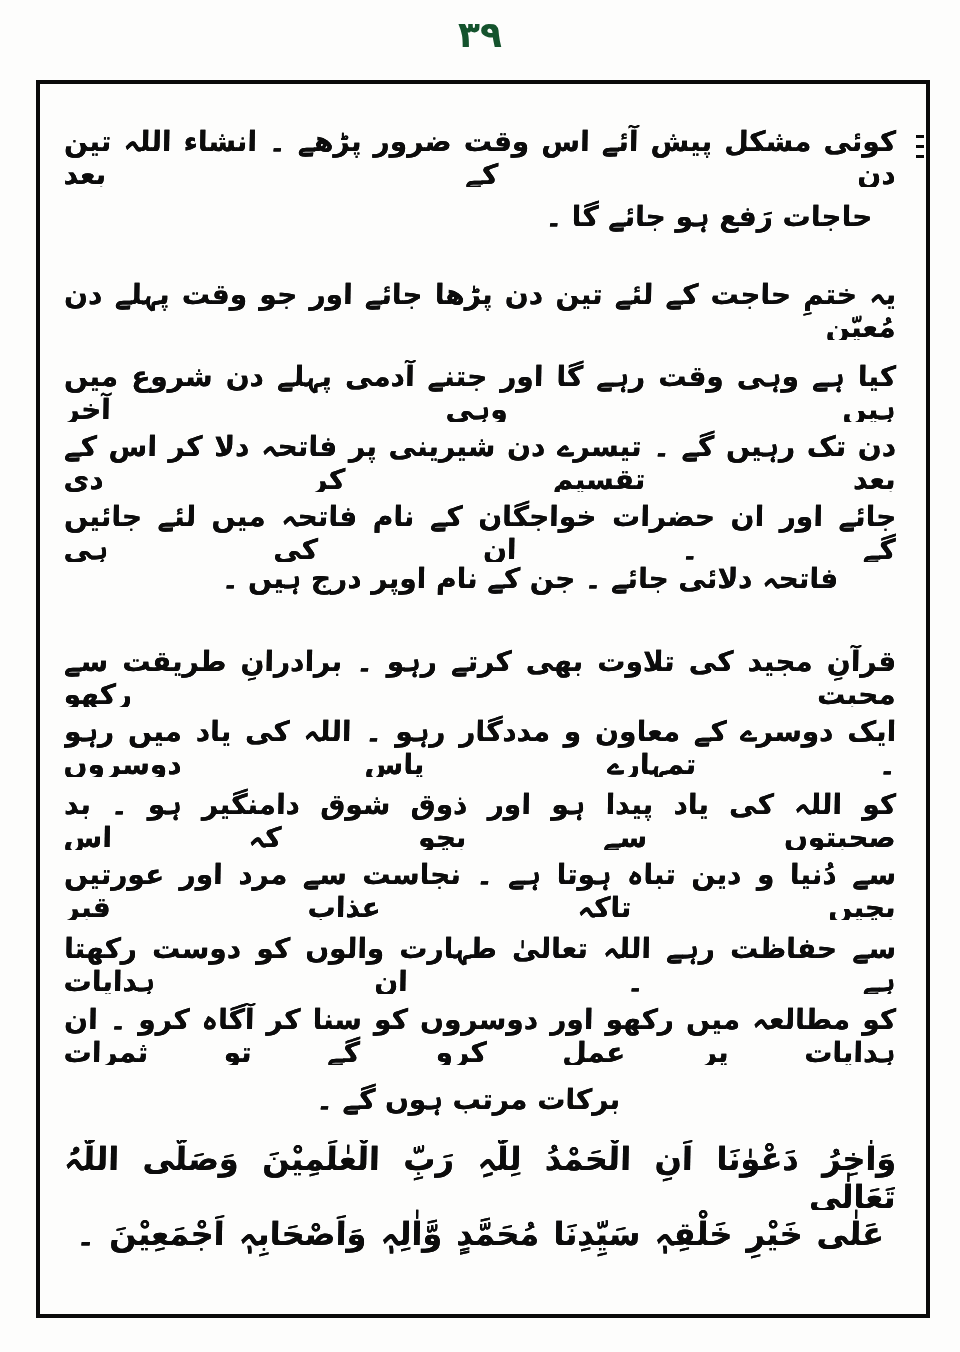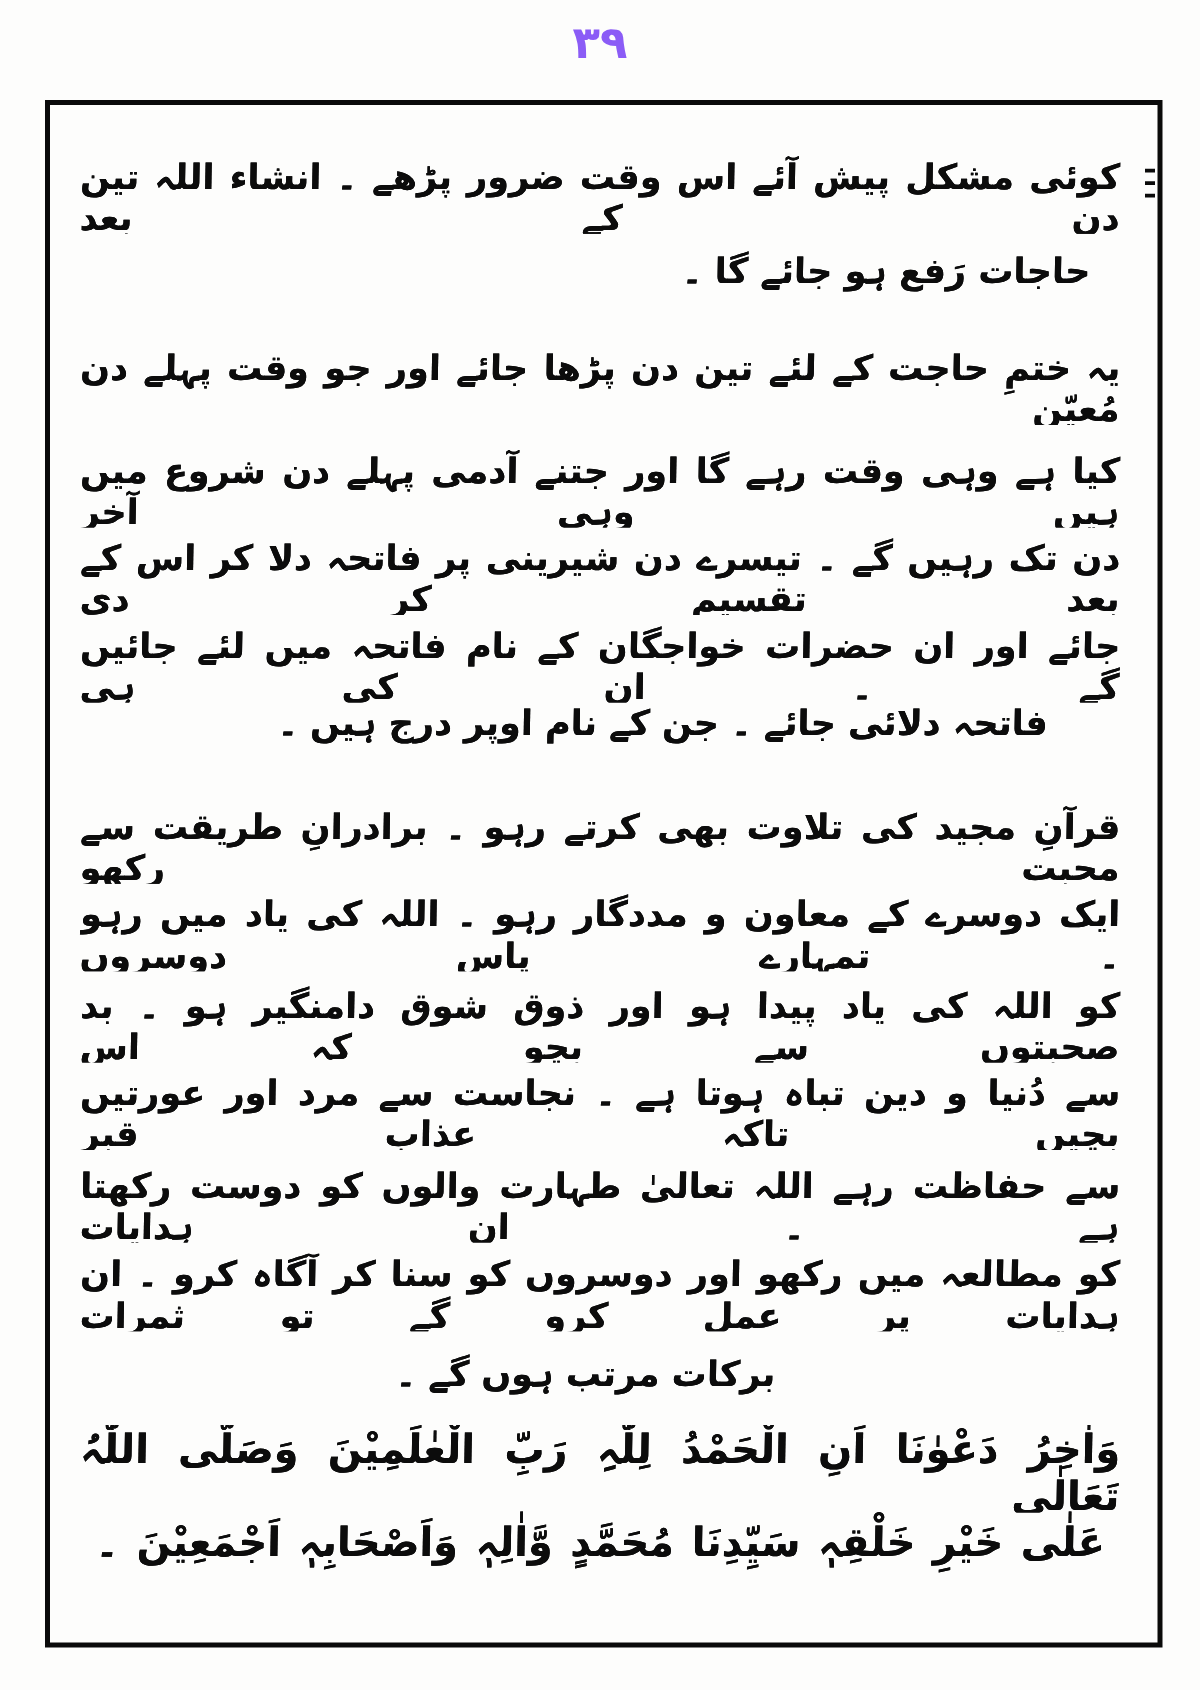--- a/index.html
+++ b/index.html
@@ -8,21 +8,21 @@
     background:#fdfdfc;
     font-family:"DejaVu Sans",sans-serif;
     color:#0d0d0d;
     overflow:hidden;
   }
   .page-number{
     position:absolute;top:14px;left:0;right:0;
     text-align:center;
     font-size:36px;font-weight:700;
     direction:rtl;
-    color:#8b5cf6;
+    color:#14532d;
   }
   .text-frame{
     position:absolute;left:36px;top:80px;
     width:894px;height:1238px;
     border:4px solid #0a0a0a;
     box-sizing:border-box;
     background:#fdfdfc;
   }
   
   .ln{

